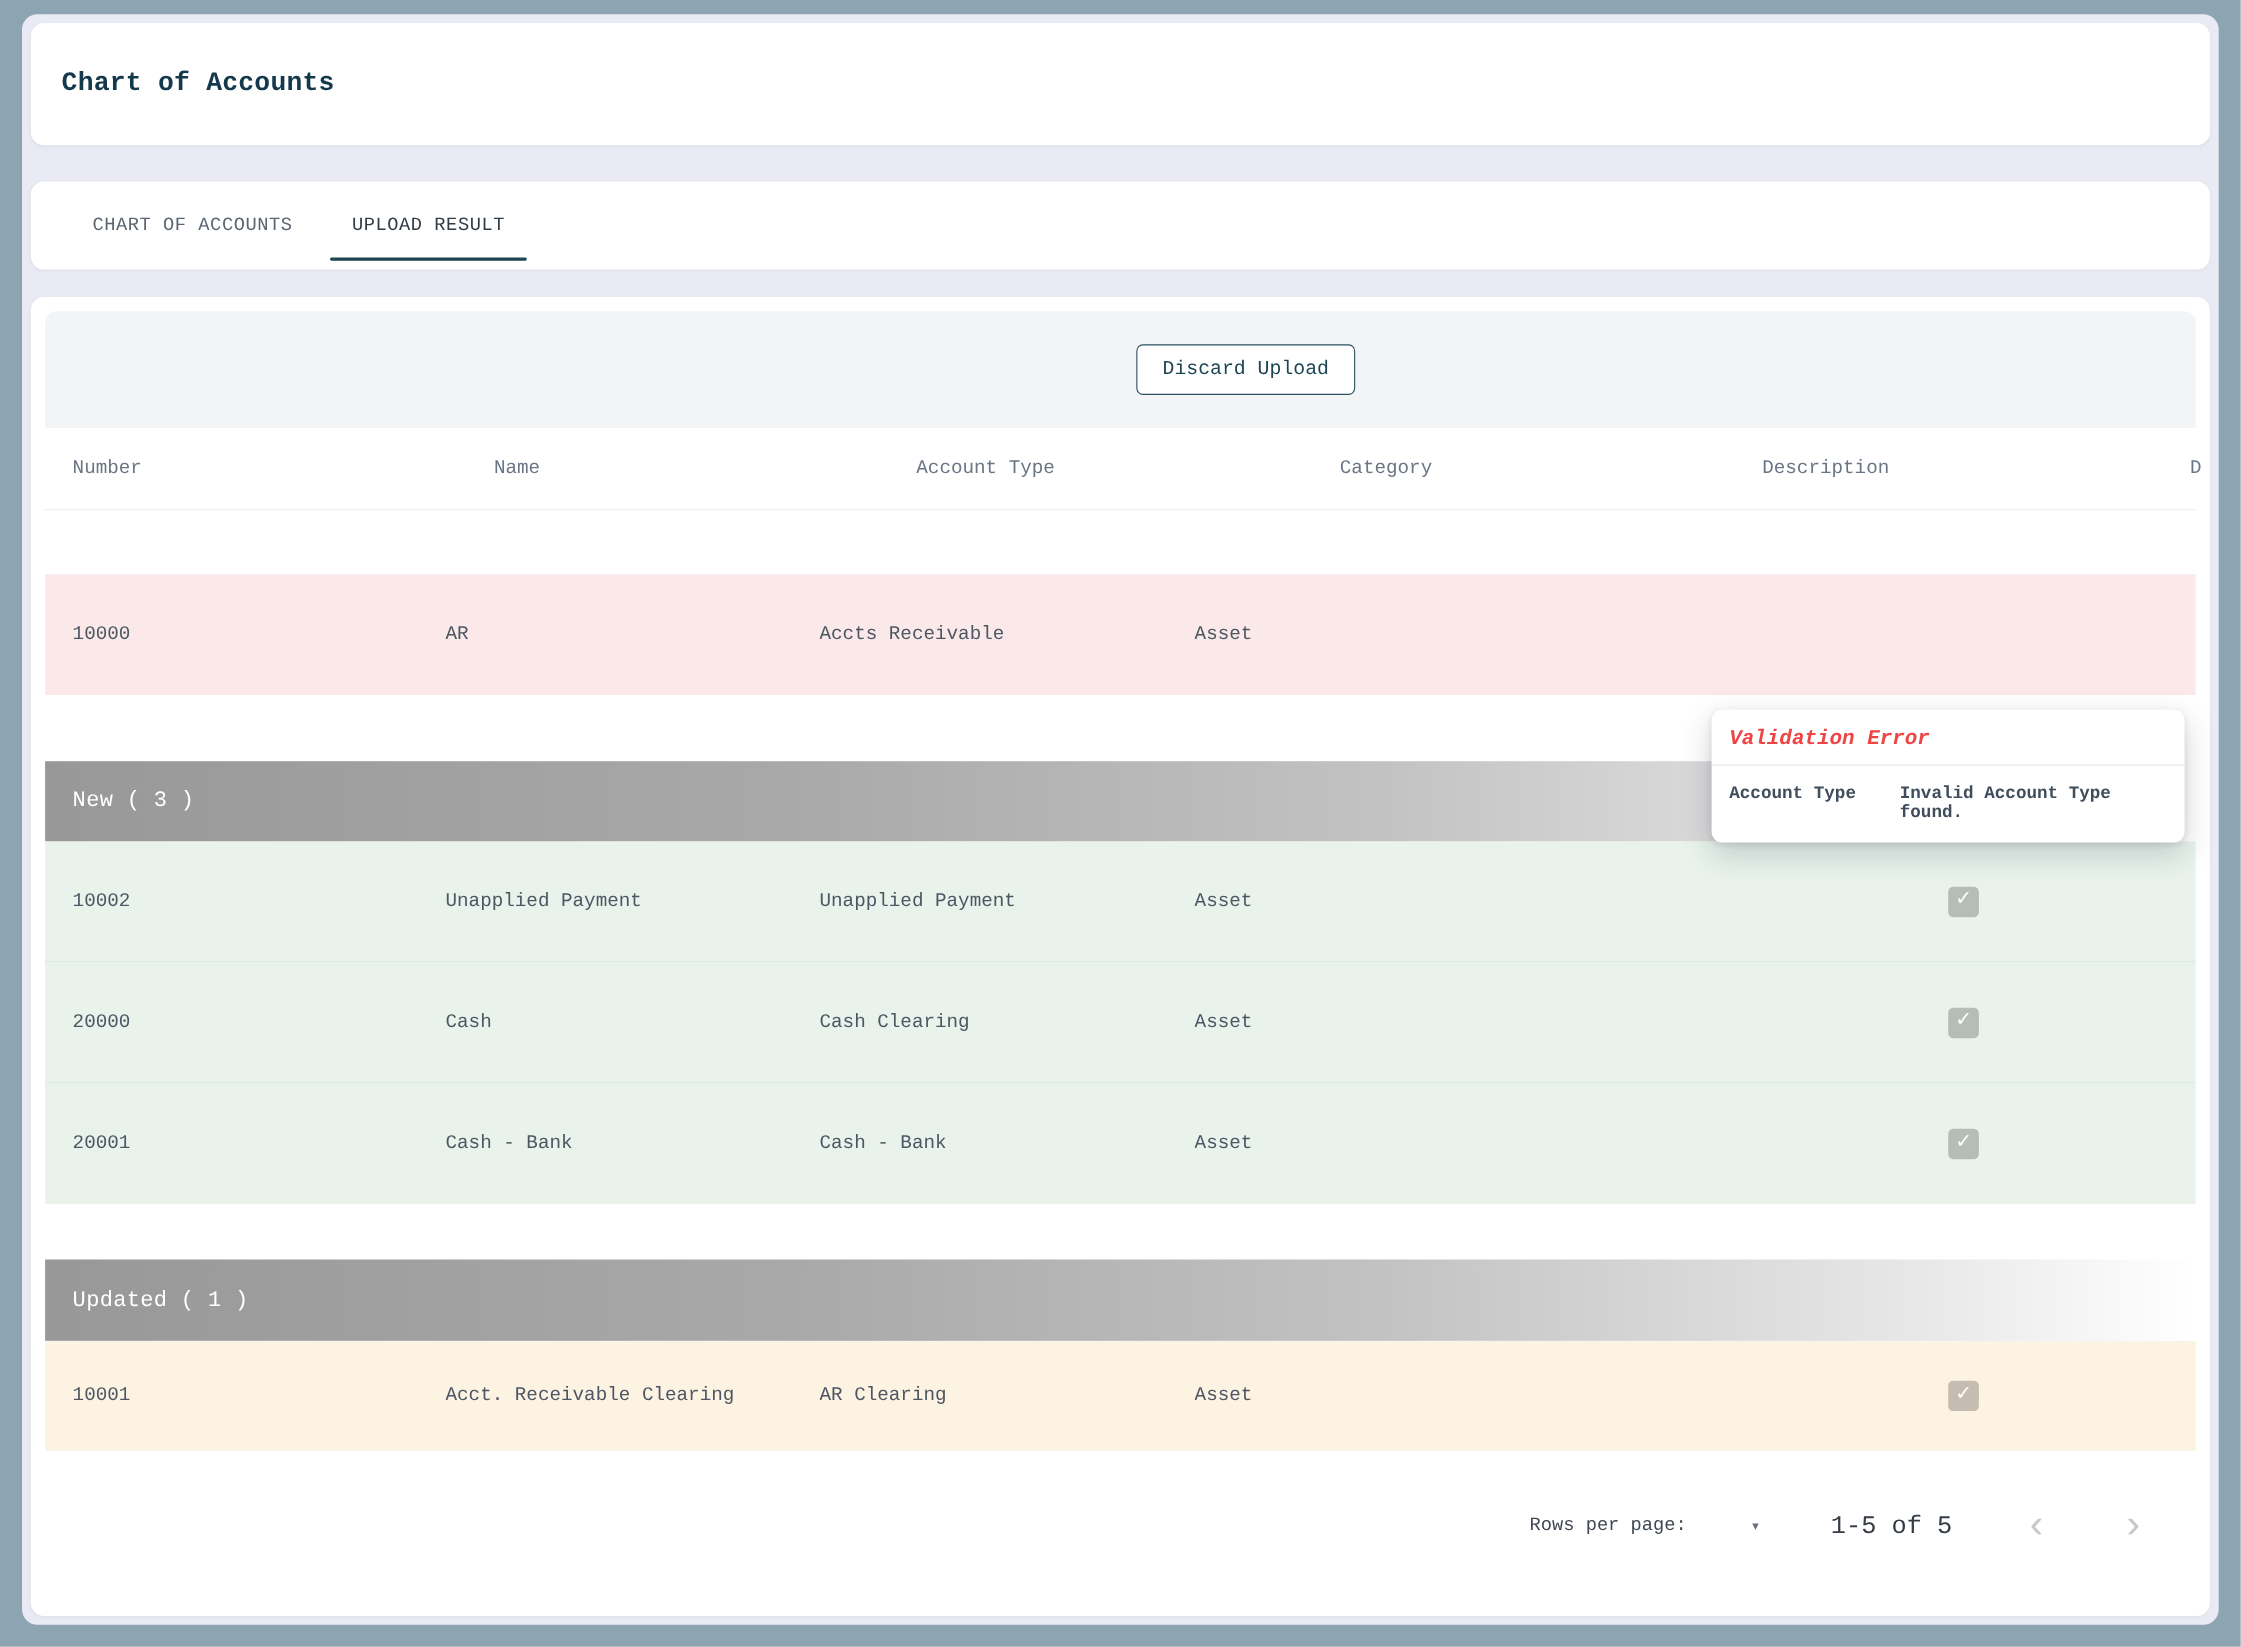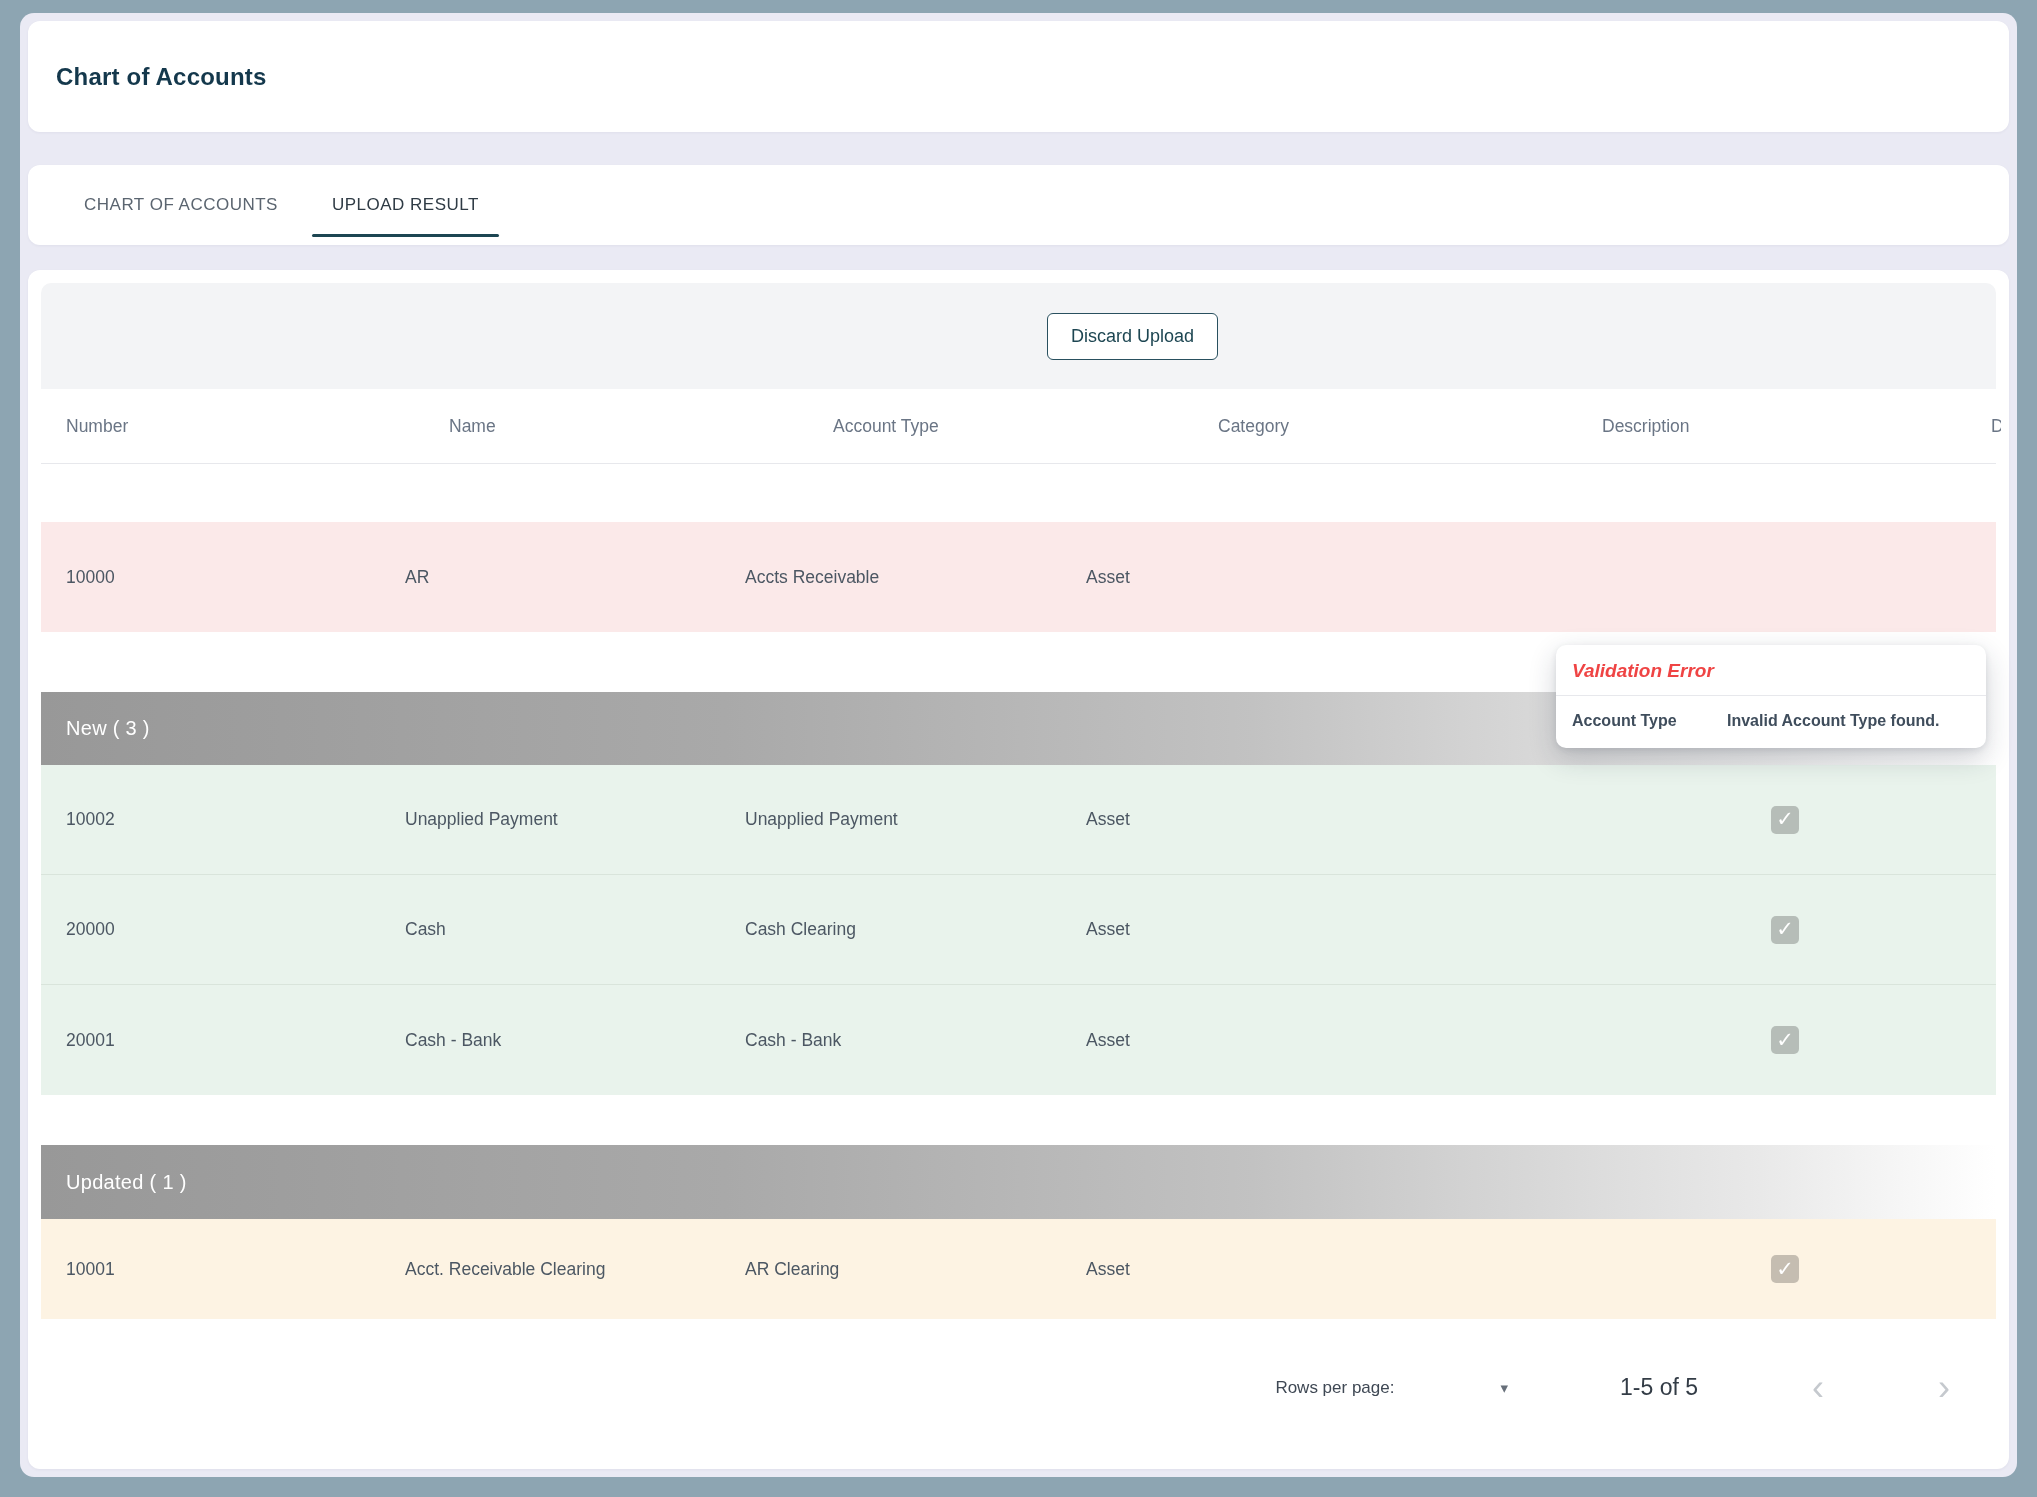--- a/index.html
+++ b/index.html
@@ -11,20 +11,21 @@
     overflow: hidden;
   }
   .canvas {
     position: absolute;
     top: 13px; left: 20px; right: 20px; bottom: 20px;
     background: #eaeaf4;
     border-radius: 14px;
     padding: 8px;
     display: flex;
     flex-direction: column;
+    font-family: Liberation Mono, monospace;
   }
   .card {
     background: #ffffff;
     border-radius: 12px;
     box-shadow: 0 1px 3px rgba(40,40,80,0.05);
   }
   
   .title-card {
     height: 111px;
     margin-bottom: 33px;
@@ -164,21 +165,20 @@
   
   .pagination {
     flex: 1;
     min-height: 70px;
     display: flex;
     align-items: center;
     justify-content: flex-end;
     padding-right: 46px;
     background: #ffffff;
     border-radius: 0 0 10px 10px;
-    gap: 48px;
   }
   .rpp-label { font-size: 17px; color: #3f4854; }
   .dd-arrow {
     font-size: 15px;
     color: #676f7a;
     margin-left: 58px;
     cursor: pointer;
   }
   .range-label {
     font-size: 23px;

